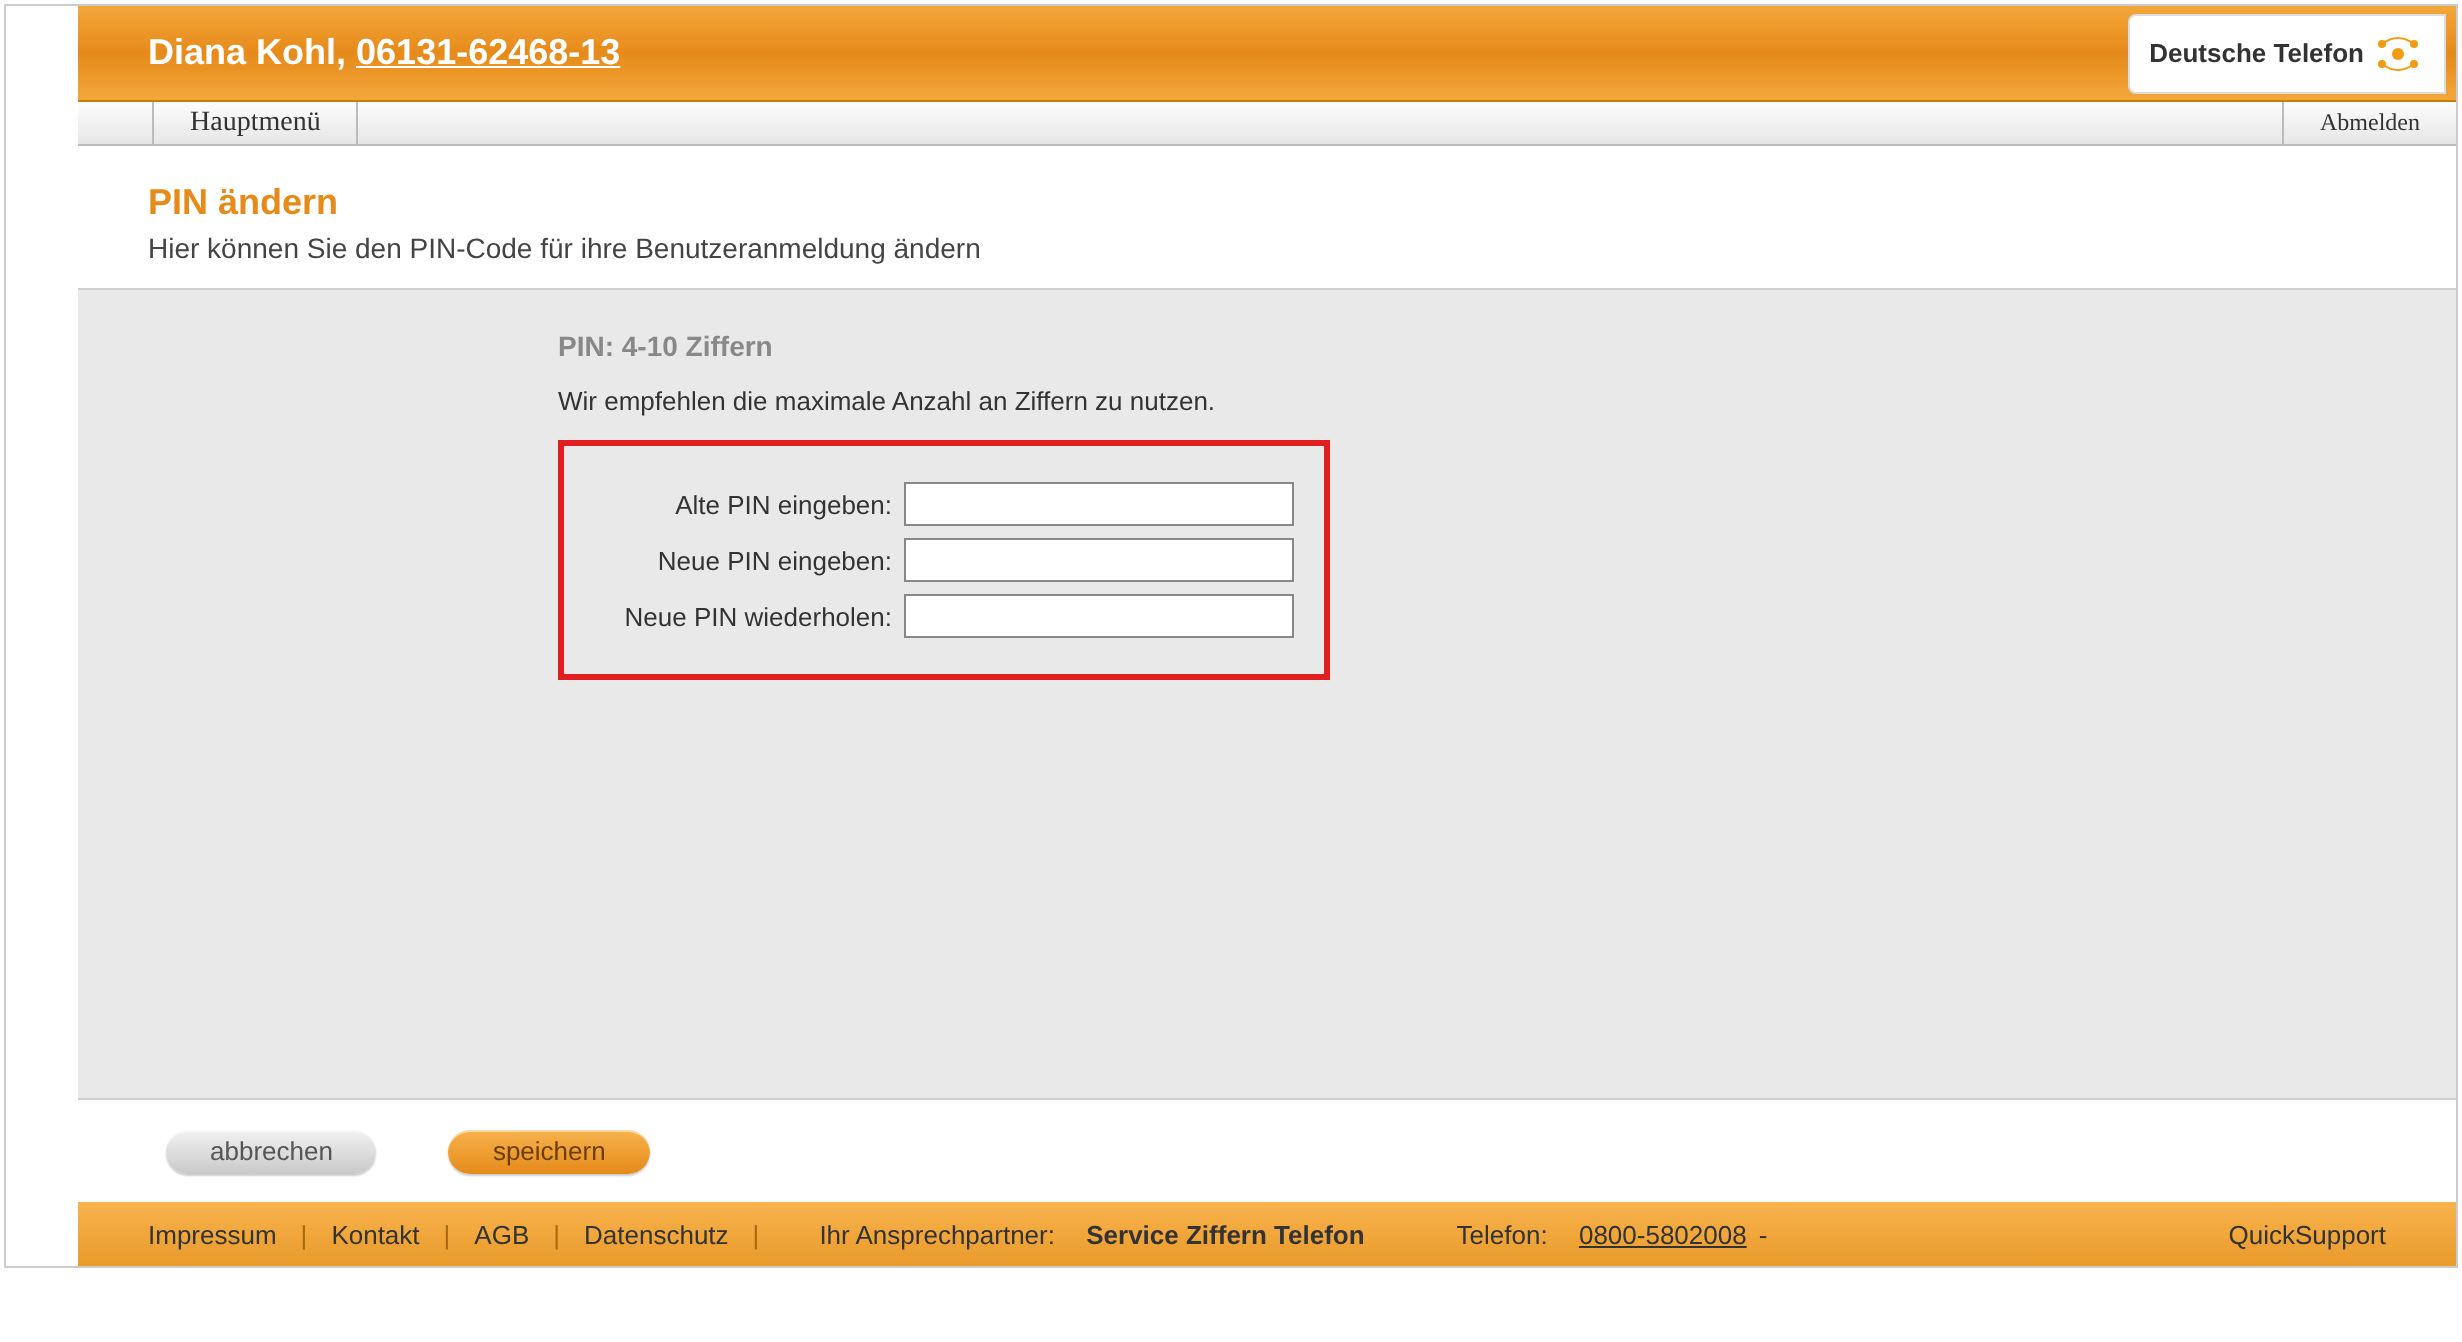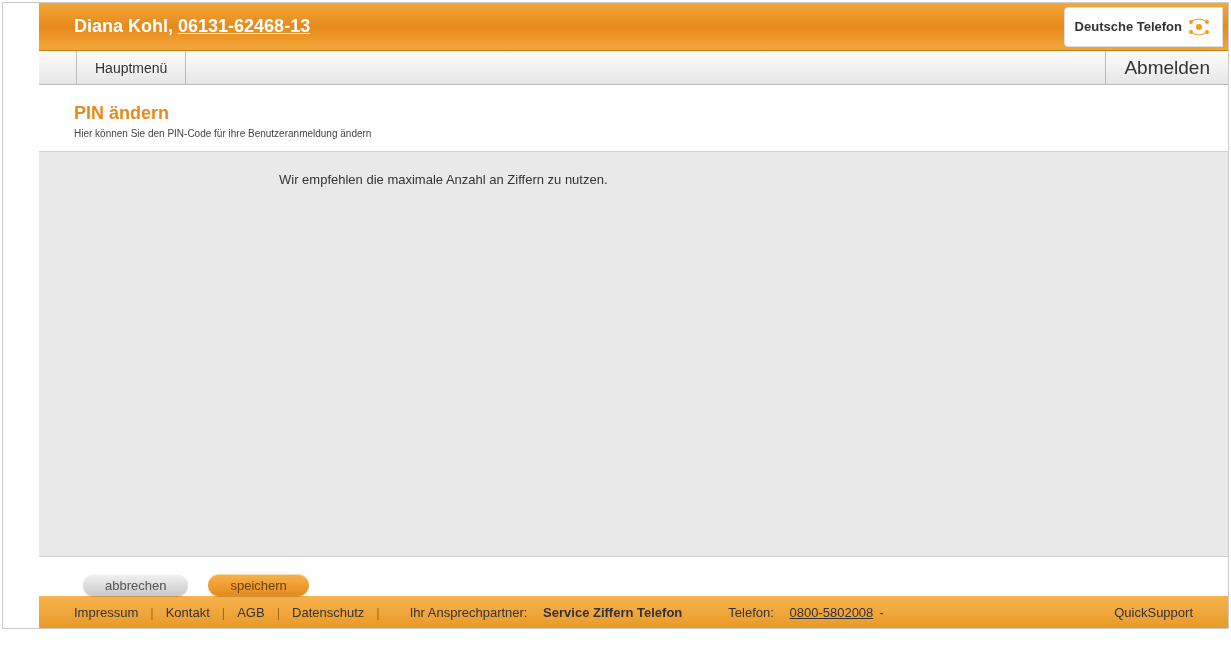--- a/index.html
+++ b/index.html
@@ -45,26 +45,27 @@
       display: flex;
       align-items: center;
       justify-content: flex-end;
       font-size: 13px;
       color: #333;
       border: 1px solid #ddd;
     }
     .logo-text { font-weight: bold; color:#333; white-space:nowrap; }
     
     .menu-bar {
-      height: 34px;
+      height: 22px;
       background: linear-gradient(to bottom, #fdfdfd 0%, #e6e6e6 100%);
       border-bottom: 1px solid #bbb;
       display: flex;
       align-items: stretch;
       justify-content: space-between;
+      font-family: Liberation Serif, serif;
     }
     .menu-spacer-left {
       width: 38px;
       border-right: 1px solid #bbb;
     }
     .menu-item {
       padding: 0 18px;
       border-right: 1px solid #bbb;
       display: flex;
       align-items: center;
@@ -72,36 +73,36 @@
       cursor: pointer;
       font-size: 14px;
     }
     .menu-logout {
       padding: 0 18px;
       border-left: 1px solid #bbb;
       display: flex;
       align-items: center;
       color: #333;
       cursor: pointer;
-      font-size: 19px;
+      font-size: 12px;
     }
     
     .content-header {
       background: #fff;
       padding: 18px 35px 12px 35px;
     }
     .page-title {
       color: #e68a1a;
       font-size: 18px;
       font-weight: bold;
       margin-bottom: 4px;
     }
     .page-subtitle {
       color: #444;
-      font-size: 10px;
+      font-size: 14px;
     }
     
     .main-area {
       background: #e9e9e9;
       border-top: 1px solid #d0d0d0;
       height: 405px;
       padding: 20px 0 0 240px;
     }
     .form-title {
       color: #888;
@@ -137,25 +138,25 @@
       height: 22px;
       border: 1px solid #888;
       background: #fff;
       padding: 0 4px;
       font-size: 13px;
     }
     
     .button-bar {
       background: #fff;
       border-top: 1px solid #d0d0d0;
-      height: 40px;
-      display: flex;
-      align-items: flex-end;
+      height: 52px;
+      display: flex;
+      align-items: center;
       padding-left: 44px;
-      gap: 20px;
+      gap: 36px;
     }
     .btn {
       border: none;
       border-radius: 12px;
       height: 22px;
       padding: 0 22px;
       font-size: 13px;
       cursor: pointer;
       box-shadow: inset 0 1px 0 rgba(255,255,255,0.5), 0 1px 1px rgba(0,0,0,0.2);
     }
@@ -216,21 +217,36 @@
     </div>
     <div class="menu-logout">Abmelden</div>
   </div>
 
   <div class="content-header">
     <div class="page-title">PIN ändern</div>
     <div class="page-subtitle">Hier können Sie den PIN-Code für ihre Benutzeranmeldung ändern</div>
   </div>
 
   <div class="main-area">
+    <div class="form-title">PIN: 4-10 Ziffern</div>
     <div class="form-hint">Wir empfehlen die maximale Anzahl an Ziffern zu nutzen.</div>
+    <div class="highlight-box">
+      <div class="form-row">
+        <div class="form-label">Alte PIN eingeben:</div>
+        <input type="password" class="form-input" value="" style="">
+      </div>
+      <div class="form-row">
+        <div class="form-label">Neue PIN eingeben:</div>
+        <input type="password" class="form-input" value="" style="">
+      </div>
+      <div class="form-row">
+        <div class="form-label">Neue PIN wiederholen:</div>
+        <input type="password" class="form-input" value="" style="">
+      </div>
+    </div>
   </div>
 
   <div class="button-bar">
     <button class="btn btn-cancel">abbrechen</button>
     <button class="btn btn-save">speichern</button>
   </div>
 
   <div class="footer-bar">
     <div class="footer-left">
       <span class="footer-link">Impressum</span>

